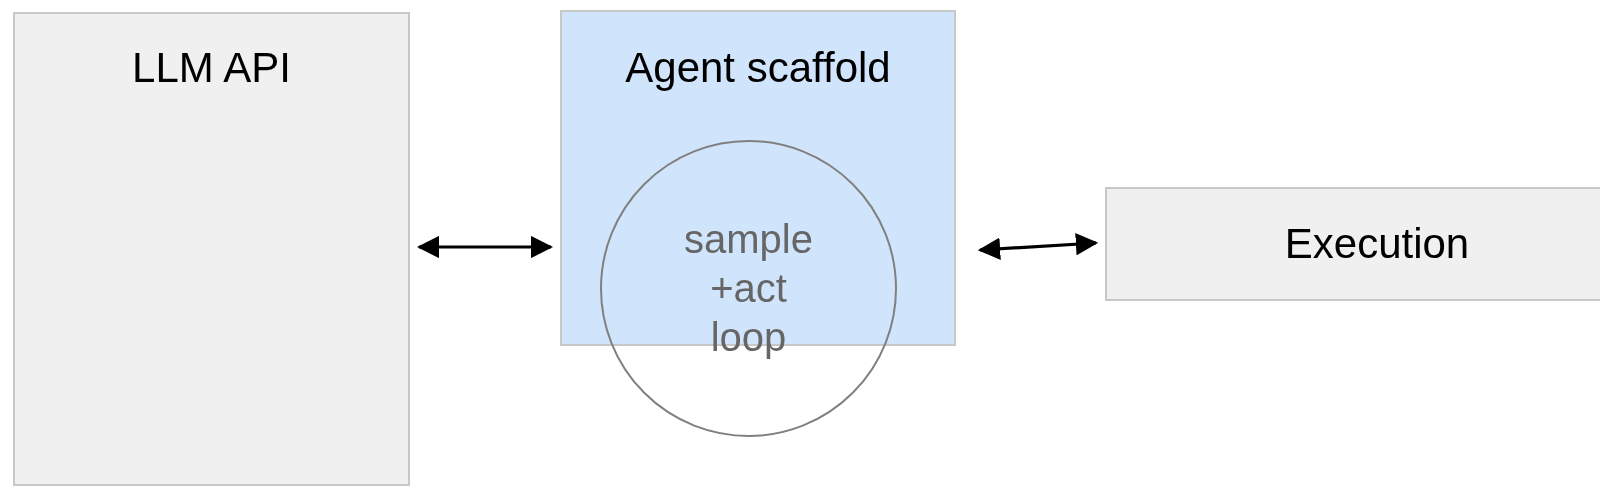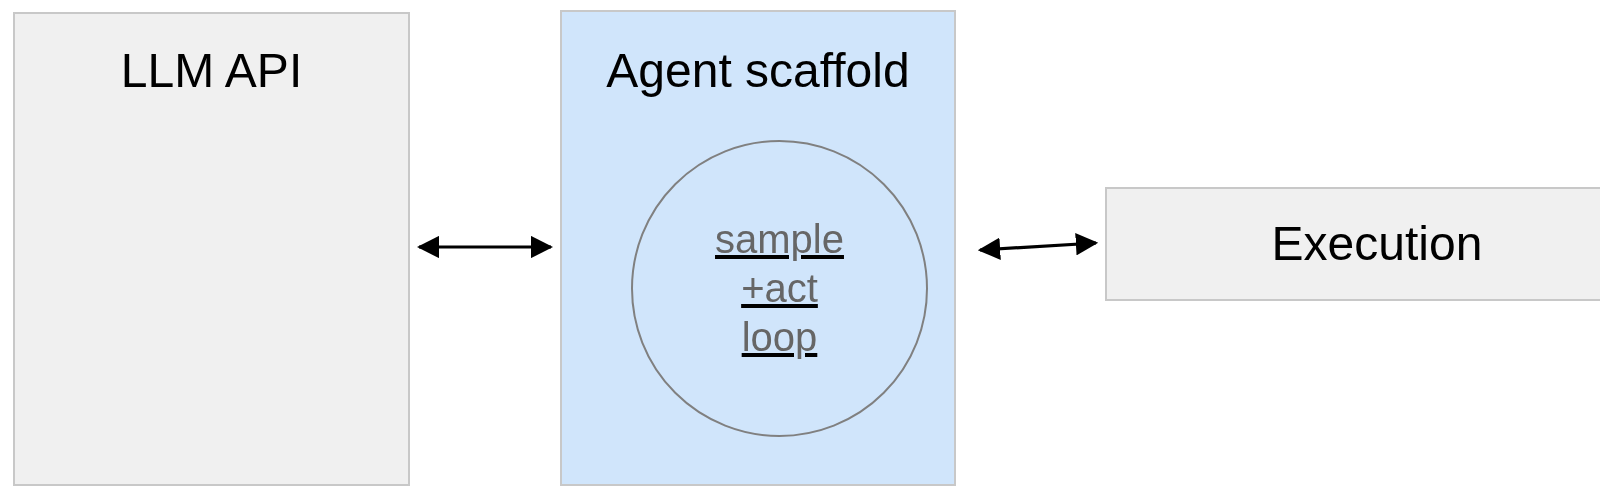--- a/index.html
+++ b/index.html
@@ -34,36 +34,36 @@
     left: 13px;
     top: 12px;
     width: 397px;
     height: 474px;
     background: #f0f0f0;
   }
   #agent-scaffold-box {
     left: 560px;
     top: 10px;
     width: 396px;
-    height: 476px;
+    height: 336px;
     background: #d0e5fb;
   }
   #execution-box {
     left: 1105px;
     top: 187px;
     width: 544px;
     height: 114px;
     background: #f0f0f0;
     justify-content: center;
   }
 
   
   .box-title {
     color: #000000;
-    font-size: 48px;
+    font-size: 42px;
     line-height: 1.05;
     letter-spacing: 0px;
     white-space: nowrap;
     text-align: center;
   }
   #llm-api-box .box-title { margin-top: 32px; }
   #agent-scaffold-box .box-title { margin-top: 34px; }
   #execution-box .box-title { margin-top: 0; }
 
   
@@ -78,26 +78,25 @@
     text-align: center;
   }
   #model-weights-circle {
     left: 52px;
     top: 139px;
     width: 298px;
     height: 298px;
     background: transparent;
   }
   #sample-act-loop-circle {
-    left: 631px;
+    left: 600px;
     top: 140px;
     width: 297px;
     height: 297px;
     background: transparent;
-    text-decoration: underline;
   }
   .circle-label {
     color: #666666;
     font-size: 40px;
     line-height: 1.22;
     white-space: pre-line;
   }
 
   
   #arrow-layer {

